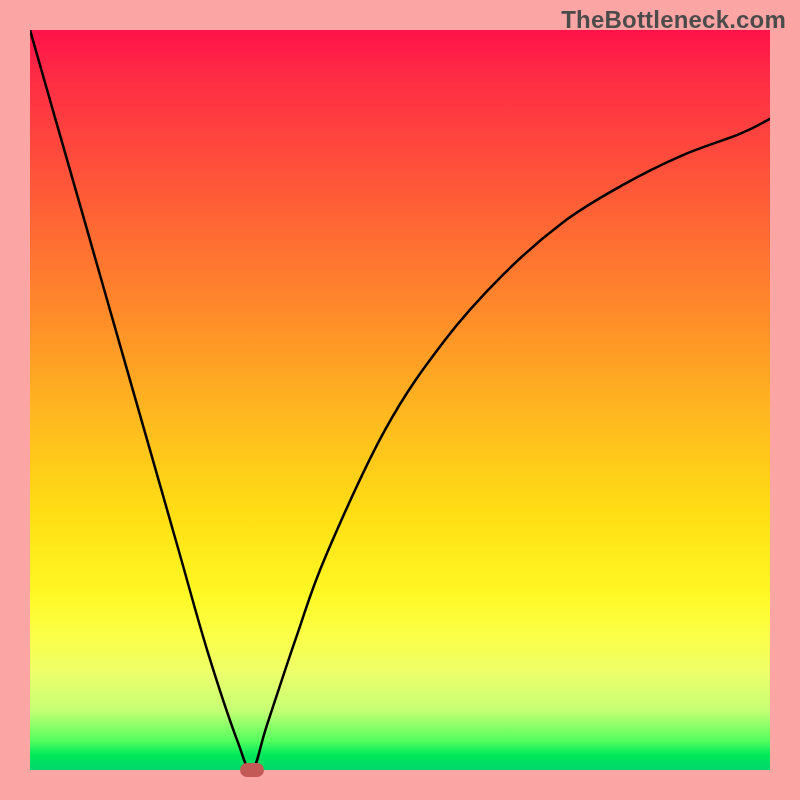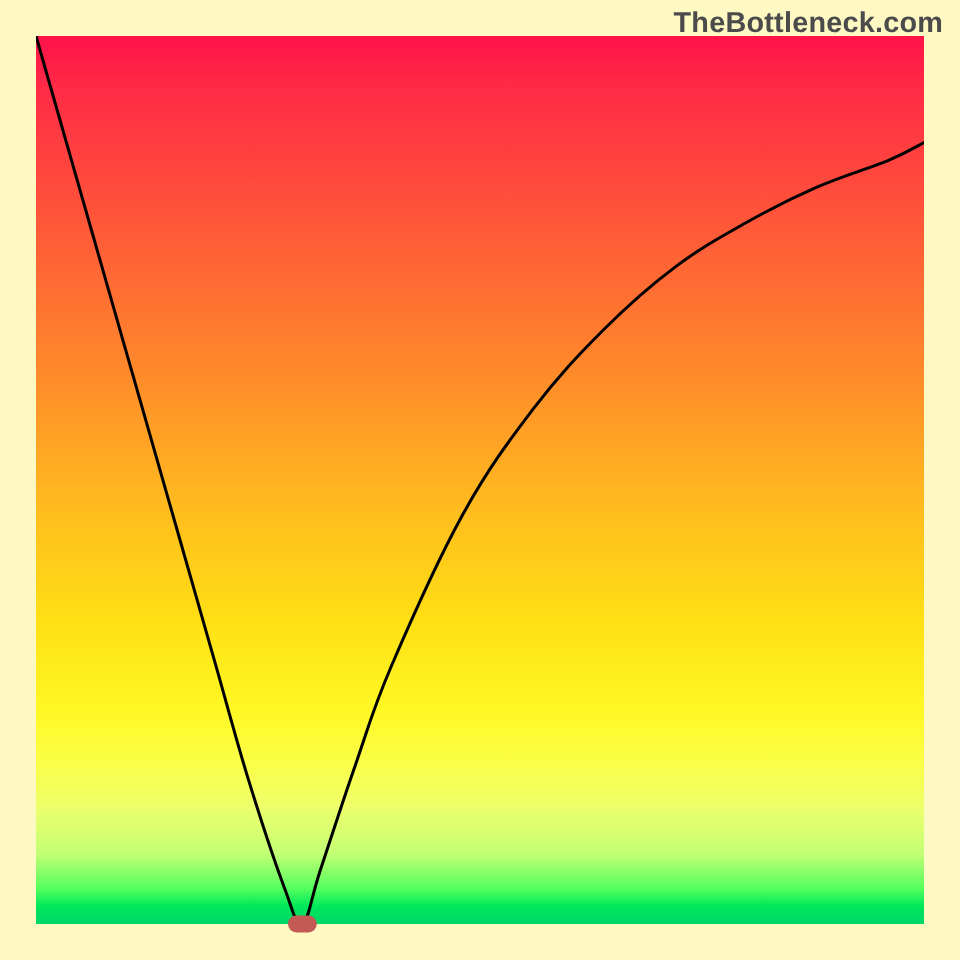--- a/index.html
+++ b/index.html
@@ -8,21 +8,21 @@
     width: 800px;
     height: 800px;
     overflow: hidden;
     background: #000;
     font-family: Arial, Helvetica, sans-serif;
   }
   .frame {
     position: relative;
     width: 800px;
     height: 800px;
-    background: #fef9c3;
+    background: #fca5a5;
   }
   .plot {
     position: absolute;
     left: 30px;
     top: 30px;
     width: 740px;
     height: 740px;
     
     background: linear-gradient(
       to bottom,

